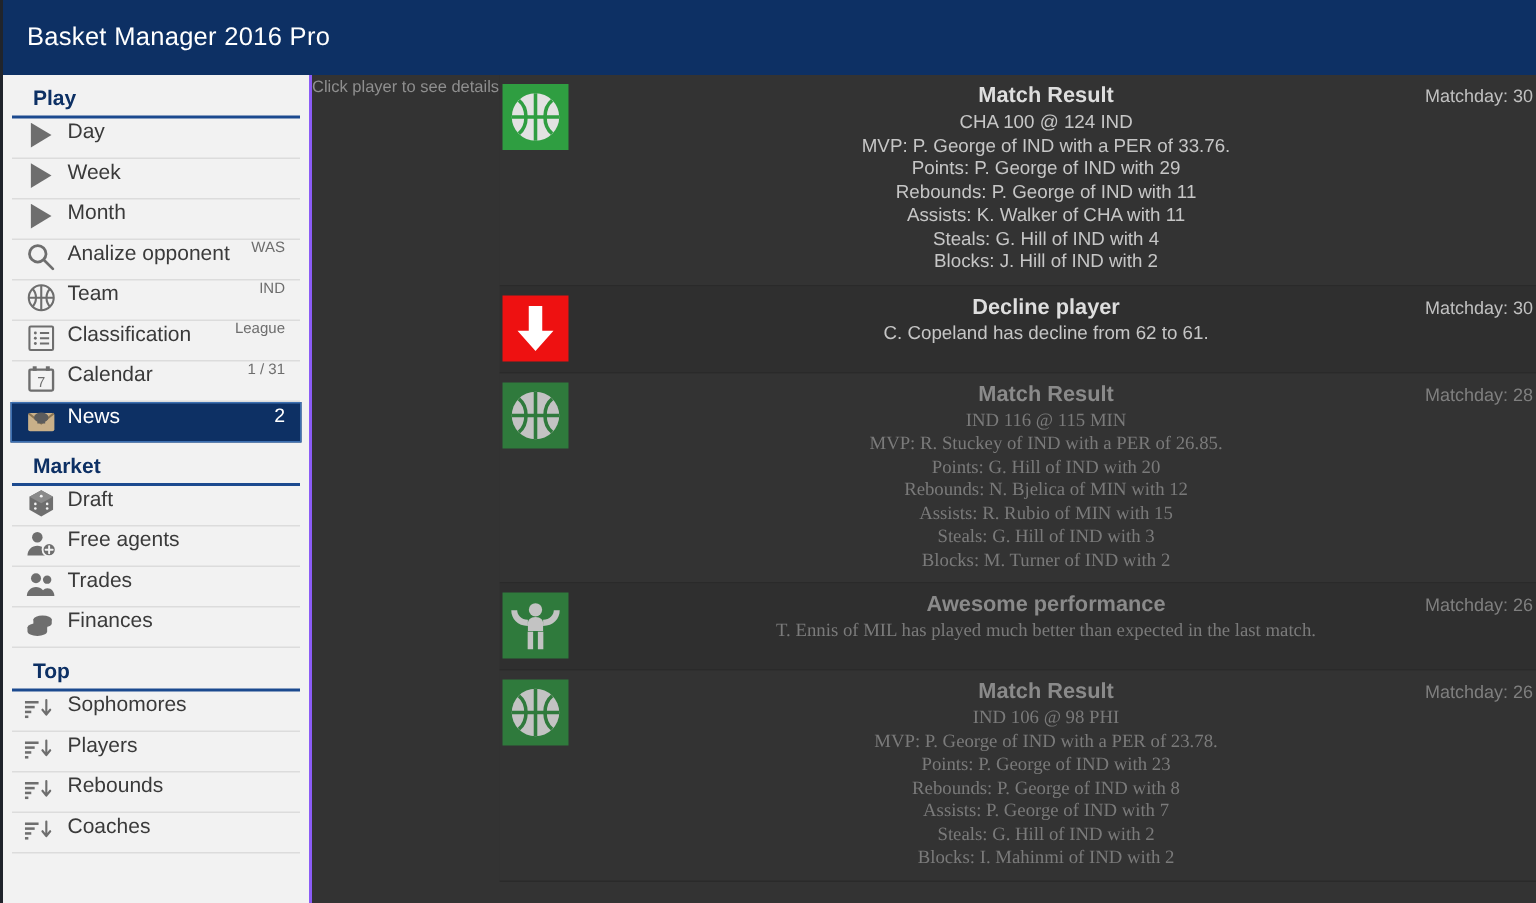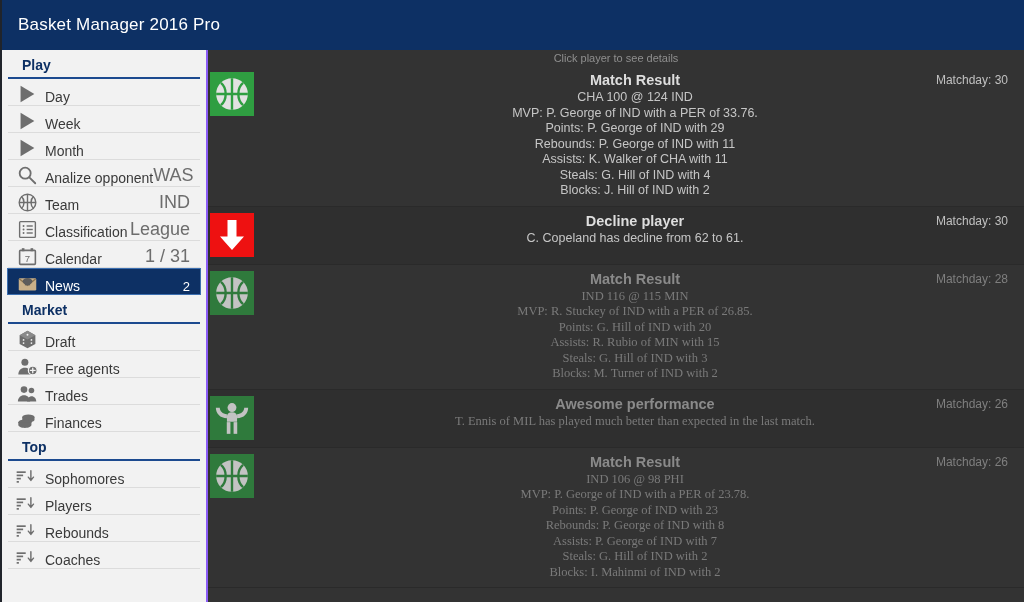--- a/index.html
+++ b/index.html
@@ -57,21 +57,21 @@
   .section-header {
     color: #0d3064;
     font-size: 14px;
     font-weight: bold;
     padding: 7px 0 4px 14px;
     border-bottom: 2px solid #1c4a8f;
     margin: 0 6px 0 6px;
   }
   .nav-item {
     display: flex;
-    align-items: flex-end;
+    align-items: flex-start;
     height: 27px;
     padding: 0 8px 0 8px;
     margin: 0 6px;
     border-bottom: 1px solid #dcdcdc;
     box-sizing: border-box;
     color: #3a3a3a;
     font-size: 14px;
   }
   .nav-item.selected {
     background: #0d3064;
@@ -84,34 +84,34 @@
     width: 22px;
     height: 22px;
     flex: 0 0 22px;
     margin-right: 7px;
     display: flex;
     align-items: center;
     justify-content: center;
   }
   .nav-item .lbl { flex: 1 1 auto; white-space: nowrap; }
   .nav-item .aux {
-    font-size: 18px;
+    font-size: 10px;
     color: #6d6d6d;
     white-space: nowrap;
     padding-right: 2px;
   }
   .nav-item.selected .aux { color: #ffffff; font-size: 13px; }
   .ic svg { display: block; }
 
   
   .main {
     flex: 1 1 auto;
     background: #333333;
     display: flex;
-    flex-direction: column;
+    flex-direction: row;
     overflow: hidden;
   }
   .hint-bar {
     height: 16px;
     background: #333333;
     color: #8f8f8f;
     font-size: 11px;
     text-align: center;
     line-height: 16px;
   }
@@ -144,21 +144,21 @@
   .news-lines { line-height: 15.5px; }
   .news-lines div {
     color: #c6c6c6;
     font-size: 12.5px;
     white-space: nowrap;
   }
   .news-item.read .news-title { color: #8a8a8a; }
   .news-item.read .news-lines div { color: #7a7a7a; font-family: Liberation Serif, serif; }
   .matchday {
     position: absolute;
-    right: 16px;
+    right: 2px;
     top: 7px;
     color: #c0c0c0;
     font-size: 12px;
     white-space: nowrap;
   }
   .news-item.read .matchday { color: #7f7f7f; }
 </style>
 </head>
 <body>
 
@@ -416,20 +416,21 @@
                   <path d="M5 5c4 3.2 4 10.8 0 14M19 5c-4 3.2-4 10.8 0 14"></path>
                 </g>
               </svg>
             </div>
             <div class="news-body">
               <div class="news-title">Match Result</div>
               <div class="news-lines">
                 <div>IND 116 @ 115 MIN</div>
                 <div>MVP: R. Stuckey of IND with a PER of 26.85.</div>
                 <div>Points: G. Hill of IND with 20</div>
+                <div>Rebounds: N. Bjelica of MIN with 12</div>
                 <div>Assists: R. Rubio of MIN with 15</div>
                 <div>Steals: G. Hill of IND with 3</div>
                 <div>Blocks: M. Turner of IND with 2</div>
               </div>
             </div>
             <div class="matchday">Matchday: 28</div>
           </div>
           <div class="news-item read alt">
             <div class="badge" style="background: rgb(47, 122, 60);">
               <svg width="38" height="38" viewBox="0 0 24 24" fill="#c3c3c3">

